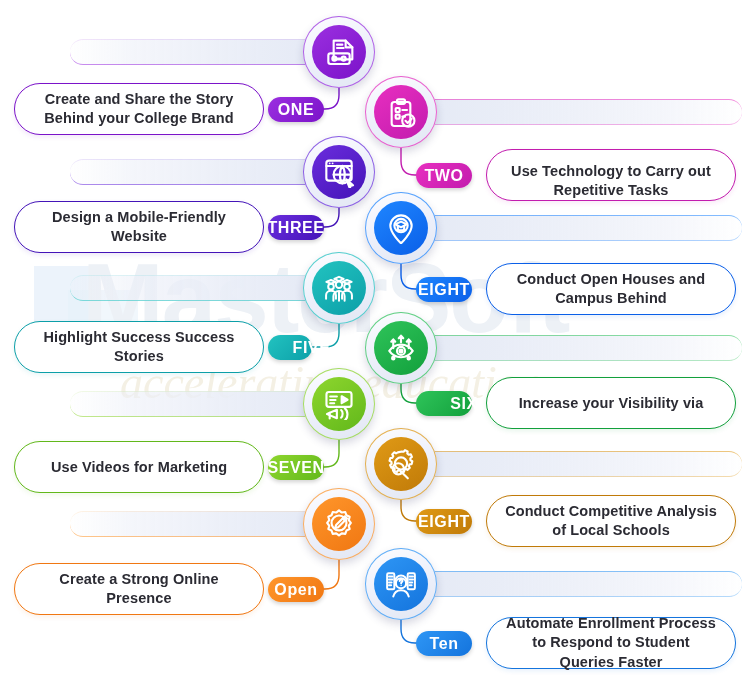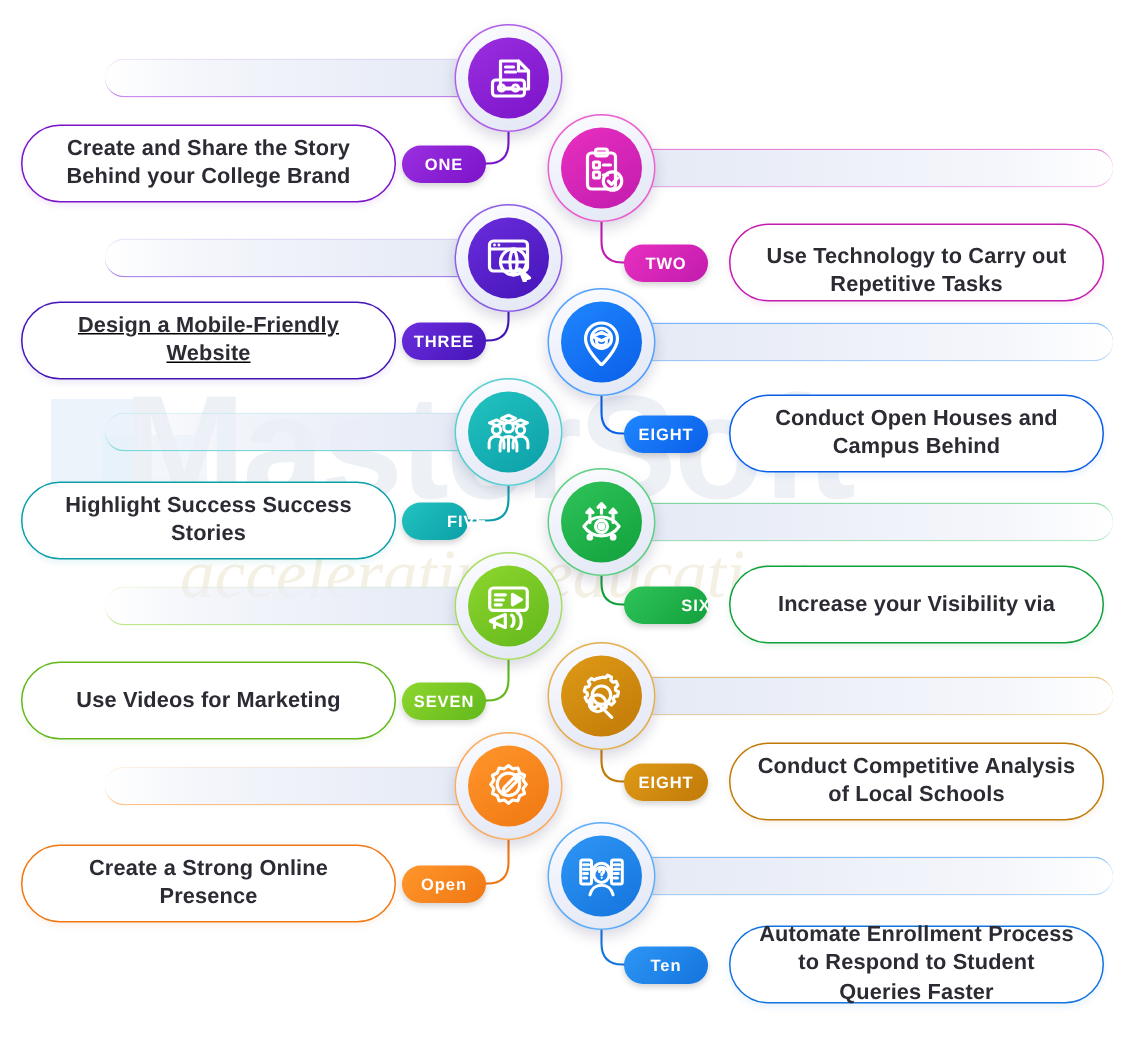--- a/index.html
+++ b/index.html
@@ -109,21 +109,21 @@
   .conn svg { display: block; overflow: visible; }
 
   
   .badge {
     position: absolute;
     height: 25px;
     top: -12px;
     border-radius: 13px;
     display: flex; align-items: center; justify-content: center;
     color: #fff;
-    font-size: 11px;
+    font-size: 16px;
     font-weight: 700;
     letter-spacing: .6px;
     z-index: 6;
     box-shadow: 0 2px 4px rgba(0,0,0,.18);
     white-space: nowrap;
   }
 
   
   .capsule {
     position: absolute;
@@ -250,21 +250,21 @@
       <circle cx="14.5" cy="14" r="6.5"></circle>
       <path d="M8 14h13M14.5 7.5c2.4 3 2.4 10 0 13M14.5 7.5c-2.4 3-2.4 10 0 13"></path>
       <path d="M17.5 17.5l5 4.5-1.8.4-.6 1.8z" fill="#fff" stroke="#fff"></path>
     </g>
             </svg>
           </div>
         </div>
         <div class="badge" style="left: 268px; width: 56px; top: 43px; background: linear-gradient(135deg, rgb(107, 45, 221) 0%, rgb(68, 20, 184) 100%);">
           <span>THREE</span>
         </div>
-        <div class="capsule" style="left: 14px; width: 250px; top: 29px; border: 1.3px solid rgb(68, 20, 184); box-shadow: rgba(68, 20, 184, 0.1) 0px 2px 5px; text-decoration: underline;">
+        <div class="capsule" style="left: 14px; width: 250px; top: 29px; border: 1.3px solid rgb(68, 20, 184); box-shadow: rgba(68, 20, 184, 0.1) 0px 2px 5px;">
           <span>Design a Mobile-Friendly Website</span>
         </div>
       </div>
       <div class="row" style="top: 228px;">
         <div class="rail" style="left: 401px; width: 341px;">
           <div class="railfill" style="background: linear-gradient(270deg, rgba(255, 255, 255, 0) 0%, rgba(236, 239, 248, 0.55) 22%, rgb(233, 237, 247) 70%, rgb(228, 233, 245) 100%); border-top: 1.3px solid rgba(31, 134, 255, 0.55); border-bottom: 1.3px solid rgba(31, 134, 255, 0.35);"></div>
         </div>
         <div class="conn" style="left: 393px; width: 59px;">
           <svg width="59" height="81" viewBox="0 0 59 81">
        <path d="M 8 30 L 8 47 Q 8 61 22 61

